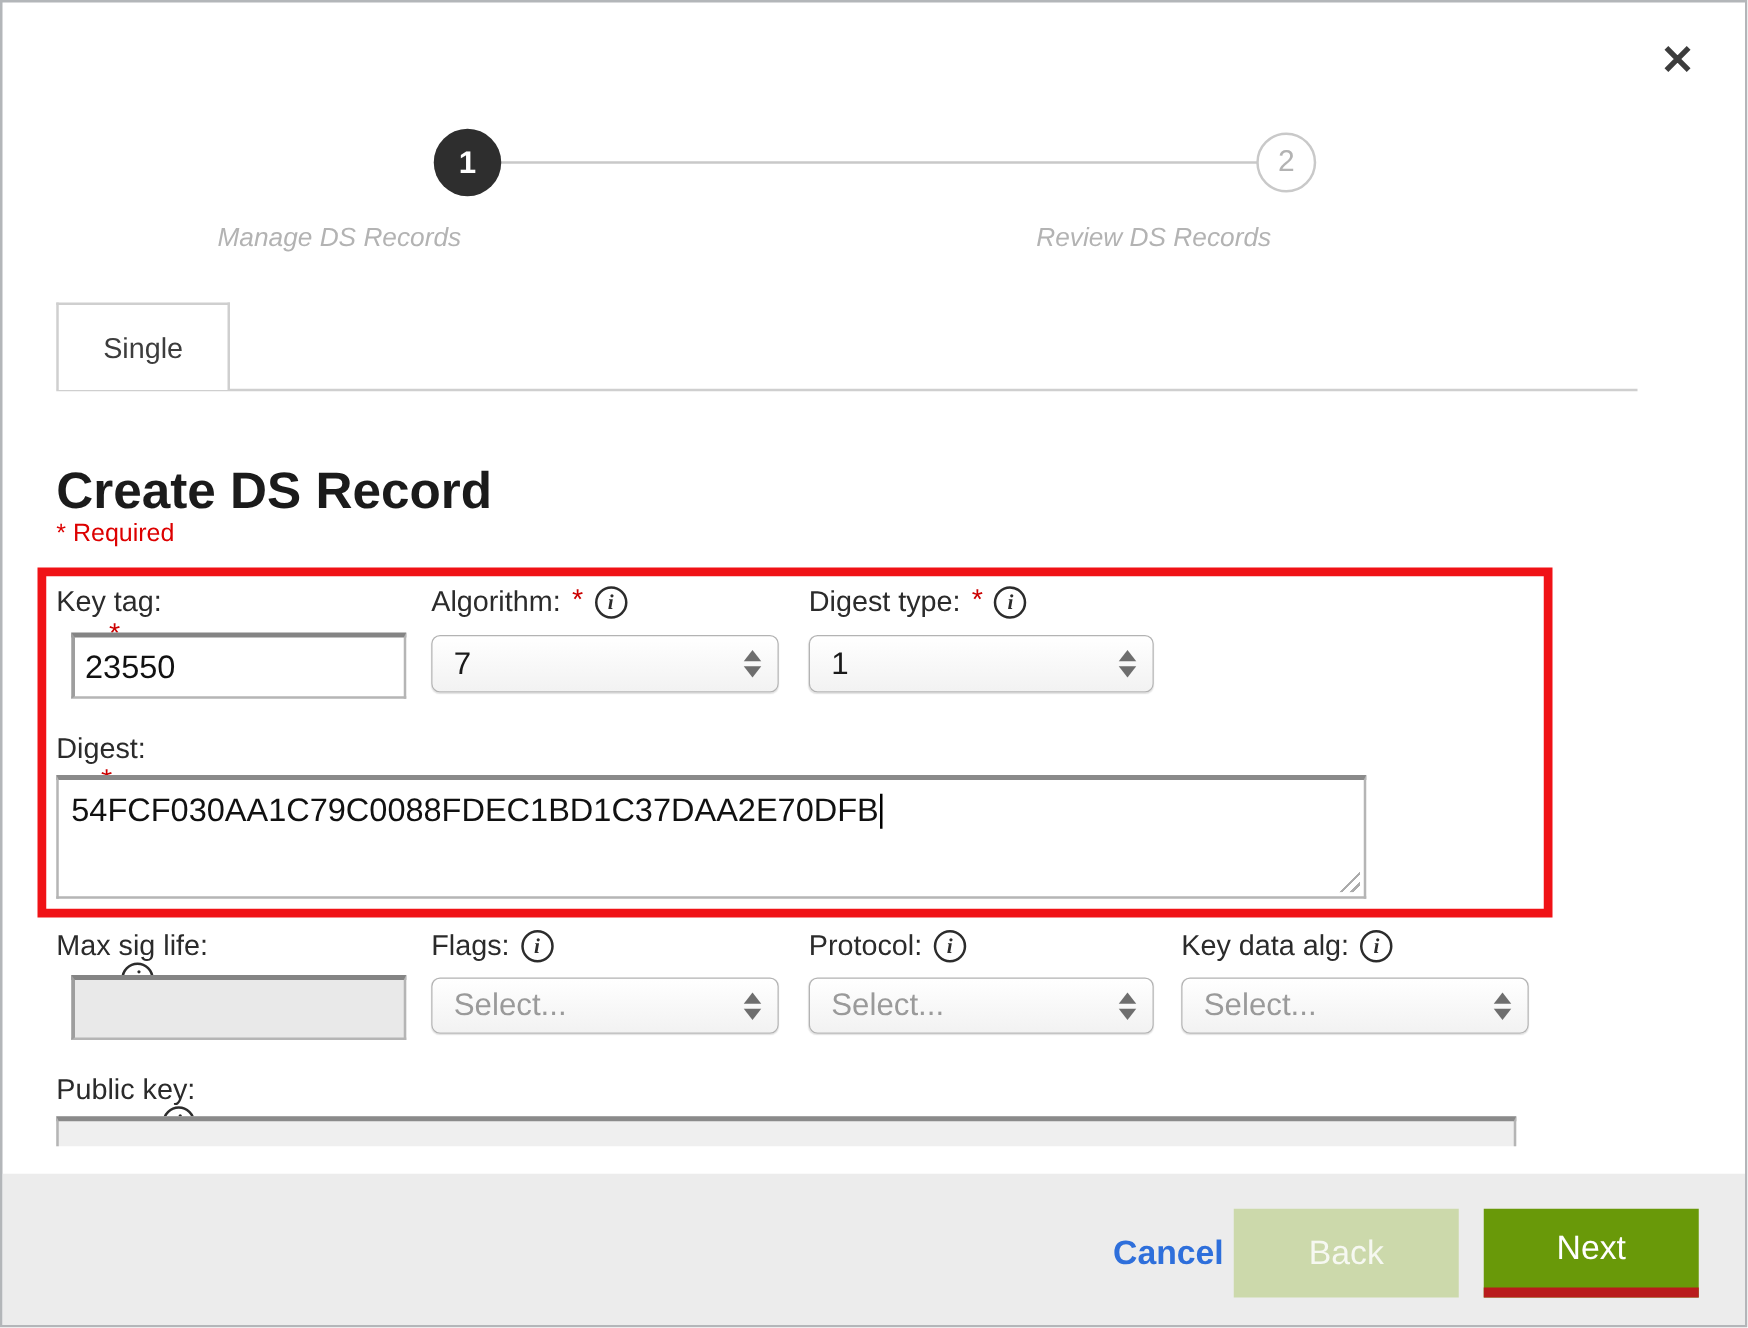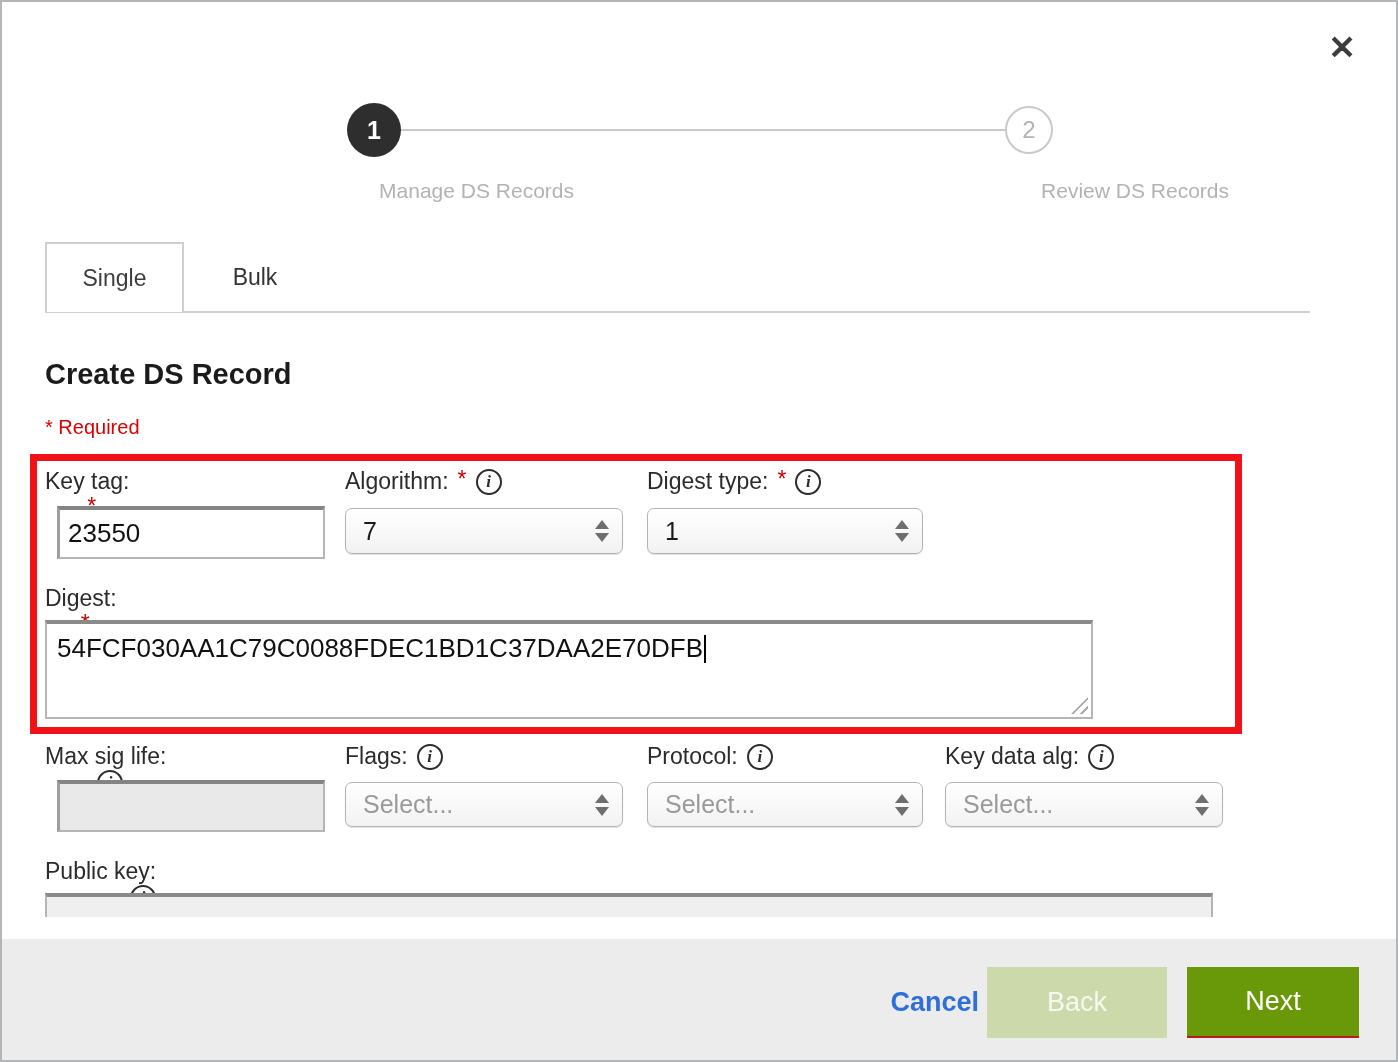--- a/index.html
+++ b/index.html
@@ -15,32 +15,32 @@
     position:absolute; left:1318px; top:24px; width:44px; height:44px;
     background:none; border:none; font-size:33px; font-weight:bold; color:#3c3c3c;
     cursor:pointer; line-height:44px; text-align:center;
   }
 
   
   .step-line { position:absolute; left:398px; top:127px; width:607px; height:2px; background:#c9c9c9; }
   .step-circle { position:absolute; border-radius:50%; display:flex; align-items:center; justify-content:center; }
   .step-circle.active { left:345px; top:101px; width:54px; height:54px; background:#2e2e2e; color:#fff; font-size:25px; font-weight:bold; }
   .step-circle.upcoming { left:1003px; top:104px; width:48px; height:48px; background:#fff; border:2px solid #c9c9c9; color:#b3b3b3; font-size:24px; }
-  .step-label { position:absolute; top:177px; width:400px; text-align:right; font-size:21px; color:#b3b3b3; }
+  .step-label { position:absolute; top:177px; width:400px; text-align:left; font-size:21px; color:#b3b3b3;font-style:italic; }
   .step-label.l1 { left:172px; }
   .step-label.l2 { left:827px; }
 
   
   .tab { position:absolute; top:240px; height:70px; display:flex; align-items:center; justify-content:center; font-size:23px; color:#3d3d3d; cursor:pointer; z-index:2; }
   .tab.active { left:43px; width:139px; background:#fff; border:2px solid #cfcfcf; border-bottom:none; }
   .tab.plain { left:182px; width:142px; color:#333; }
   .tab-underline { position:absolute; left:43px; top:309px; width:1265px; height:2px; background:#cfcfcf; }
 
   
-  .page-title { position:absolute; left:43px; top:356px; font-size:29px; font-weight:bold; color:#1b1b1b; }
+  .page-title { position:absolute; left:43px; top:367px; font-size:41px; font-weight:bold; color:#1b1b1b; }
   .required-note { position:absolute; left:43px; top:414px; font-size:20px; color:#dd0000; }
 
   
   .annotation-box { position:absolute; left:28px; top:452px; width:1212px; height:280px; border:7px solid #f01216; z-index:5; pointer-events:none; }
 
   
   .flabel { position:absolute; display:flex; align-items:center; font-size:23px; color:#2b2b2b; white-space:nowrap; }
   .flabel .req { color:#cc0000; margin-left:9px; position:relative; top:-2px; }
   .info {
     display:inline-flex; width:26px; height:26px; margin-left:9px;
@@ -92,39 +92,38 @@
   .pubkey { left:43px; top:891px; width:1168px; height:24px; background:#efefef; border-bottom:none; }
 
   
   .footer { position:absolute; left:0; right:0; bottom:0; height:121px; background:#ececec; }
   .footer .cancel {
     position:absolute; left:857px; top:28px; width:120px; height:71px; line-height:71px;
     text-align:right; font-size:27px; color:#2e6fdb; cursor:pointer; text-decoration:none;font-weight:bold;
   }
   .footer button { border:none; font-size:27px; cursor:pointer; font-family:"Liberation Sans", sans-serif; }
   .footer .back { position:absolute; left:985px; top:28px; width:180px; height:71px; background:#ccd9ab; color:#f6f8f1; }
-  .footer .next { position:absolute; left:1185px; top:28px; width:172px; height:71px; background:#699909; color:#ffffff; border-bottom:2px solid #b91c1c;text-align:center; }
+  .footer .next { position:absolute; left:1185px; top:28px; width:172px; height:71px; background:#699909; color:#ffffff; border-bottom:8px solid #b91c1c;text-align:center; }
 </style>
 </head>
 <body>
 
 <div class="dialog">
 
   <button class="close">✕</button>
 
   <div>
     <div class="step-line"></div>
     <div class="step-circle active">1</div>
     <div class="step-circle upcoming">2</div>
     <div class="step-label l1">Manage DS Records</div>
     <div class="step-label l2">Review DS Records</div>
   </div>
 
   <div class="tab active">Single</div>
-  <div class="tab plain">Bulk</div>
   <div class="tab-underline"></div>
 
   <h1 class="page-title">Create DS Record</h1>
   <div class="required-note">* Required</div>
 
   <div class="annotation-box"></div>
 
   <div class="flabel r1 c1">
     <span>Key tag:</span>
     <span class="req">*</span>

